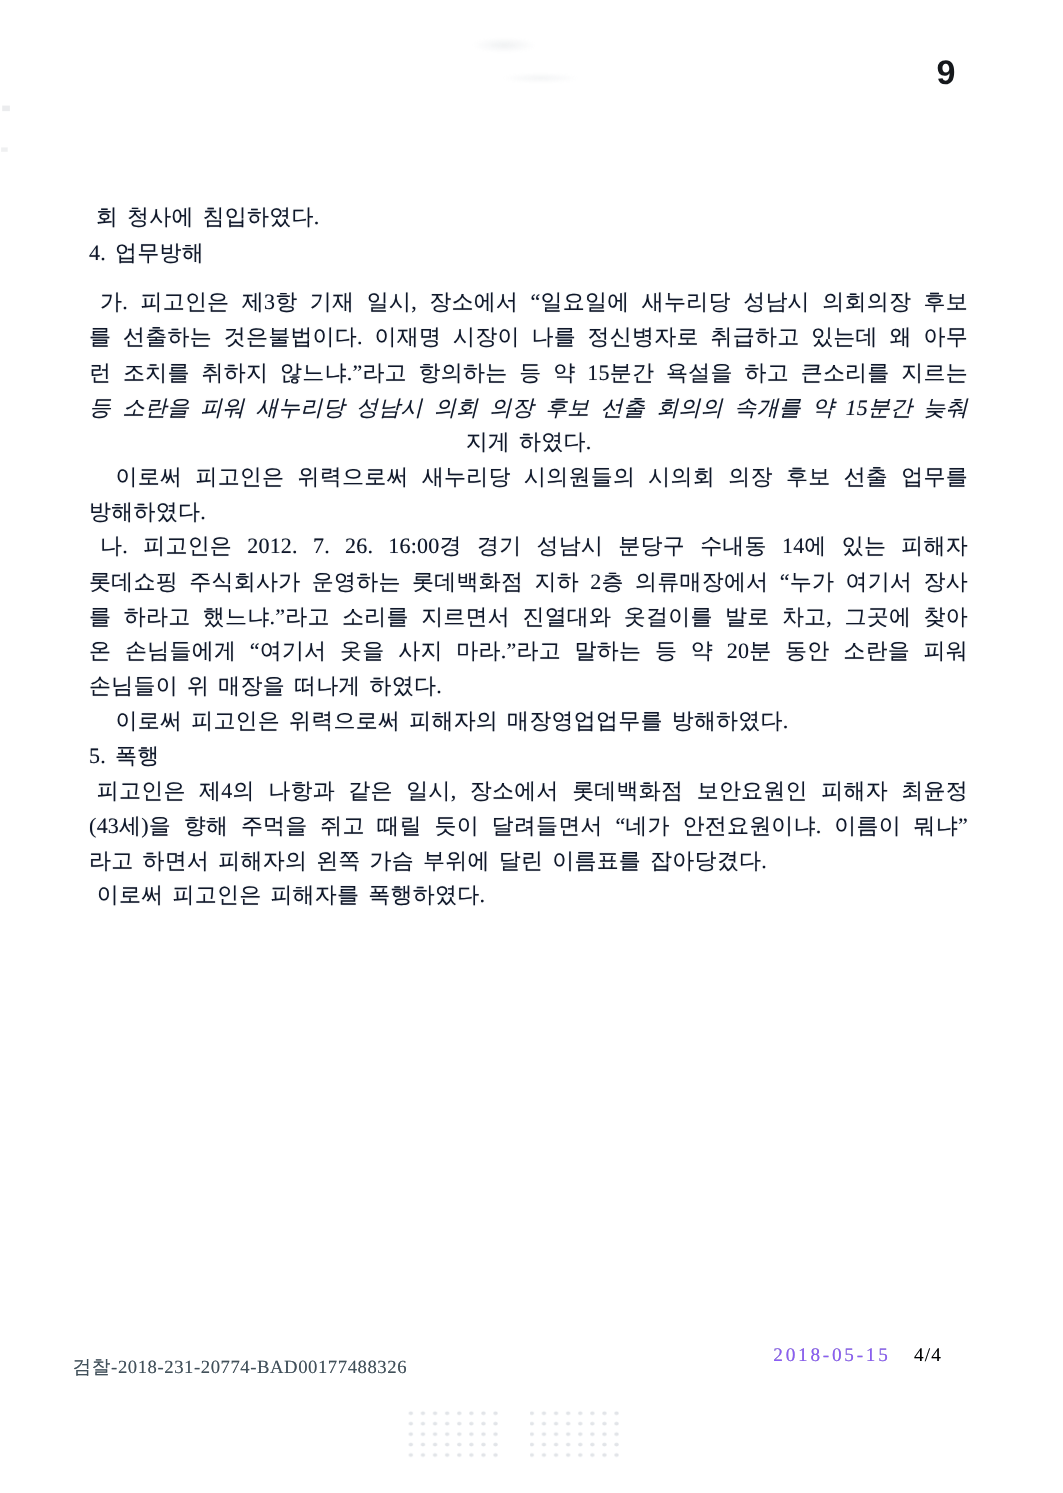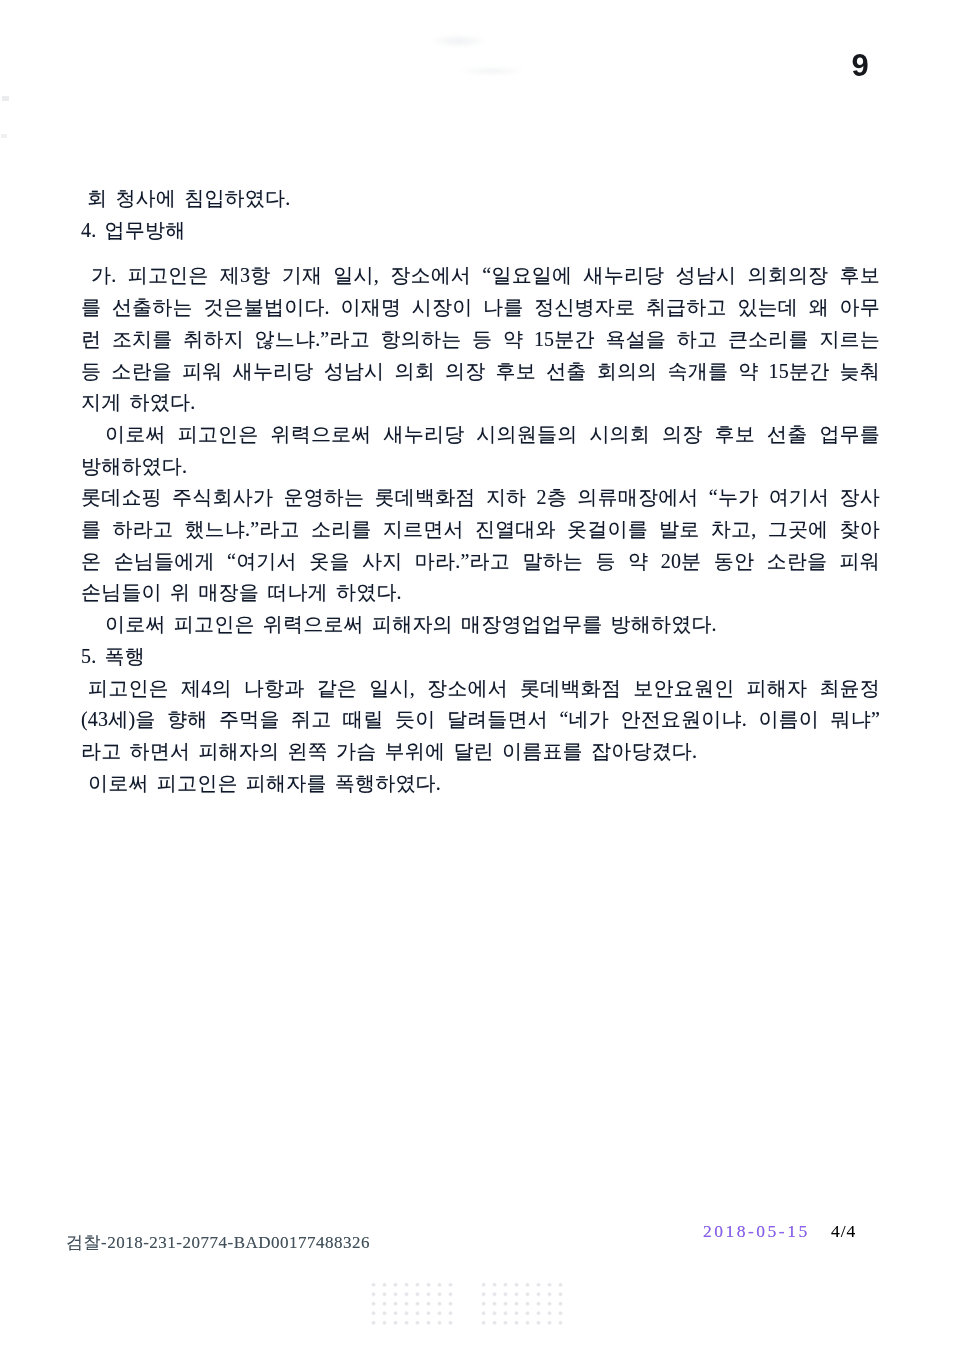--- a/index.html
+++ b/index.html
@@ -118,24 +118,25 @@
   <div class="speck2"></div>
 
   <div class="page-number">9</div>
 
   <div class="doc-body" id="doc-body" style="color: #0f172a;">
       <div class="line" style="padding-left: 6px;">회 청사에 침입하였다.</div>
       <div class="line" style="padding-left: 0px;">4. 업무방해</div>
       <div class="line fill" style="padding-left: 10px; margin-top: 14px;">가. 피고인은 제3항 기재 일시, 장소에서 “일요일에 새누리당 성남시 의회의장 후보</div>
       <div class="line fill" style="padding-left: 0px;">를 선출하는 것은불법이다. 이재명 시장이 나를 정신병자로 취급하고 있는데 왜 아무</div>
       <div class="line fill" style="padding-left: 0px;">런 조치를 취하지 않느냐.”라고 항의하는 등 약 15분간 욕설을 하고 큰소리를 지르는</div>
-      <div class="line fill" style="padding-left: 0px;">등 소란을 피워 새누리당 성남시 의회 의장 후보 선출 회의의 속개를 약 15분간 늦춰</div>
-      <div class="line" style="padding-left: 0px;">지게 하였다.</div>
+      <div class="line fill" style="padding-left: 0px; font-style: italic;">등 소란을 피워 새누리당 성남시 의회 의장 후보 선출 회의의 속개를 약 15분간 늦춰</div>
+      <div class="line" style="padding-left: 0px; text-align: center;">지게 하였다.</div>
       <div class="line fill" style="padding-left: 24px;">이로써 피고인은 위력으로써 새누리당 시의원들의 시의회 의장 후보 선출 업무를</div>
       <div class="line" style="padding-left: 0px;">방해하였다.</div>
+      <div class="line fill" style="padding-left: 10px;">나. 피고인은 2012. 7. 26. 16:00경 경기 성남시 분당구 수내동 14에 있는 피해자</div>
       <div class="line fill" style="padding-left: 0px;">롯데쇼핑 주식회사가 운영하는 롯데백화점 지하 2층 의류매장에서 “누가 여기서 장사</div>
       <div class="line fill" style="padding-left: 0px;">를 하라고 했느냐.”라고 소리를 지르면서 진열대와 옷걸이를 발로 차고, 그곳에 찾아</div>
       <div class="line fill" style="padding-left: 0px; font-family: Liberation Serif, serif;">온 손님들에게 “여기서 옷을 사지 마라.”라고 말하는 등 약 20분 동안 소란을 피워</div>
       <div class="line" style="padding-left: 0px;">손님들이 위 매장을 떠나게 하였다.</div>
       <div class="line" style="padding-left: 24px;">이로써 피고인은 위력으로써 피해자의 매장영업업무를 방해하였다.</div>
       <div class="line" style="padding-left: 0px;">5. 폭행</div>
       <div class="line fill" style="padding-left: 7px;">피고인은 제4의 나항과 같은 일시, 장소에서 롯데백화점 보안요원인 피해자 최윤정</div>
       <div class="line fill" style="padding-left: 0px;">(43세)을 향해 주먹을 쥐고 때릴 듯이 달려들면서 “네가 안전요원이냐. 이름이 뭐냐”</div>
       <div class="line" style="padding-left: 0px;">라고 하면서 피해자의 왼쪽 가슴 부위에 달린 이름표를 잡아당겼다.</div>
       <div class="line" style="padding-left: 7px;">이로써 피고인은 피해자를 폭행하였다.</div>

